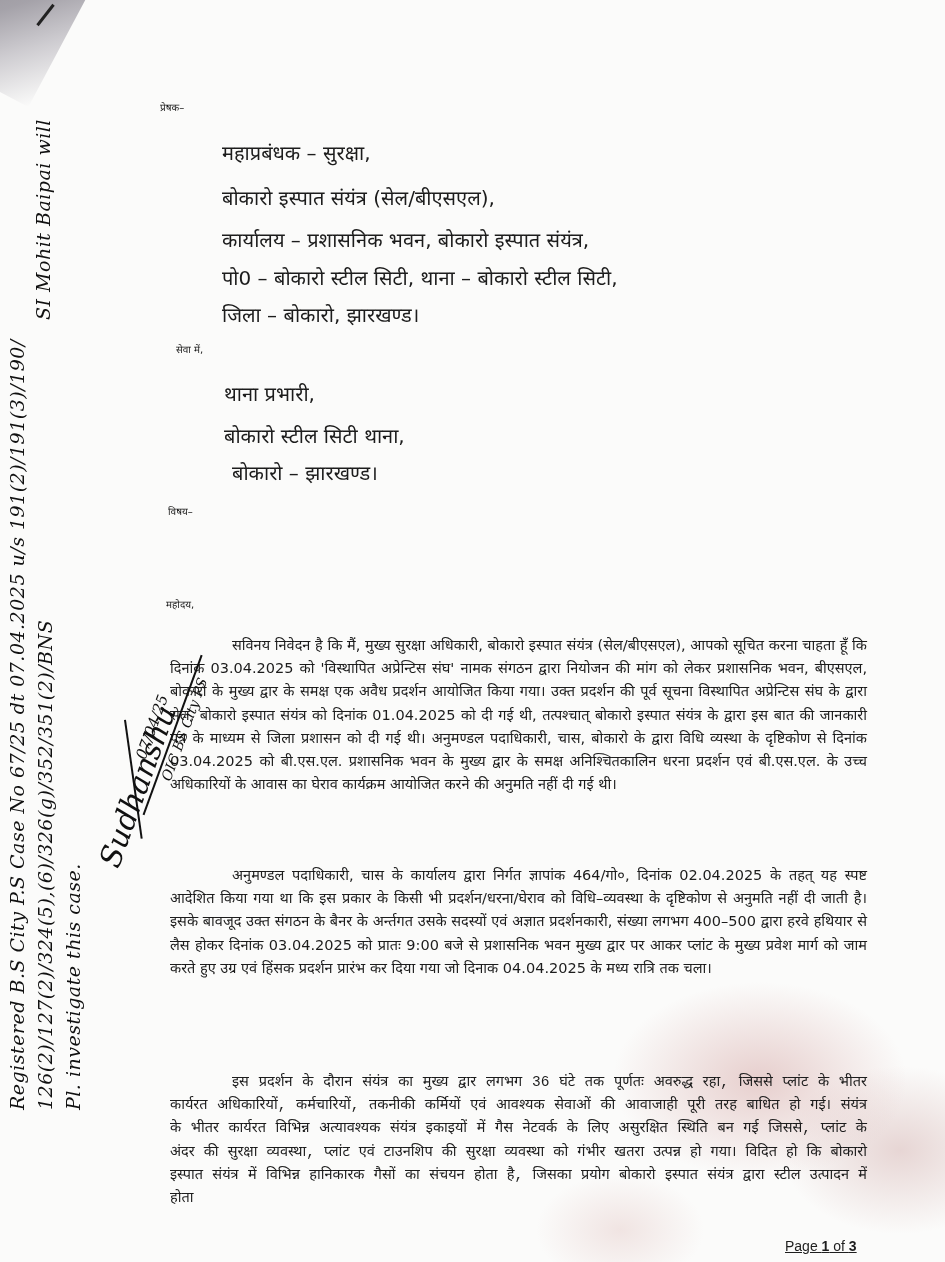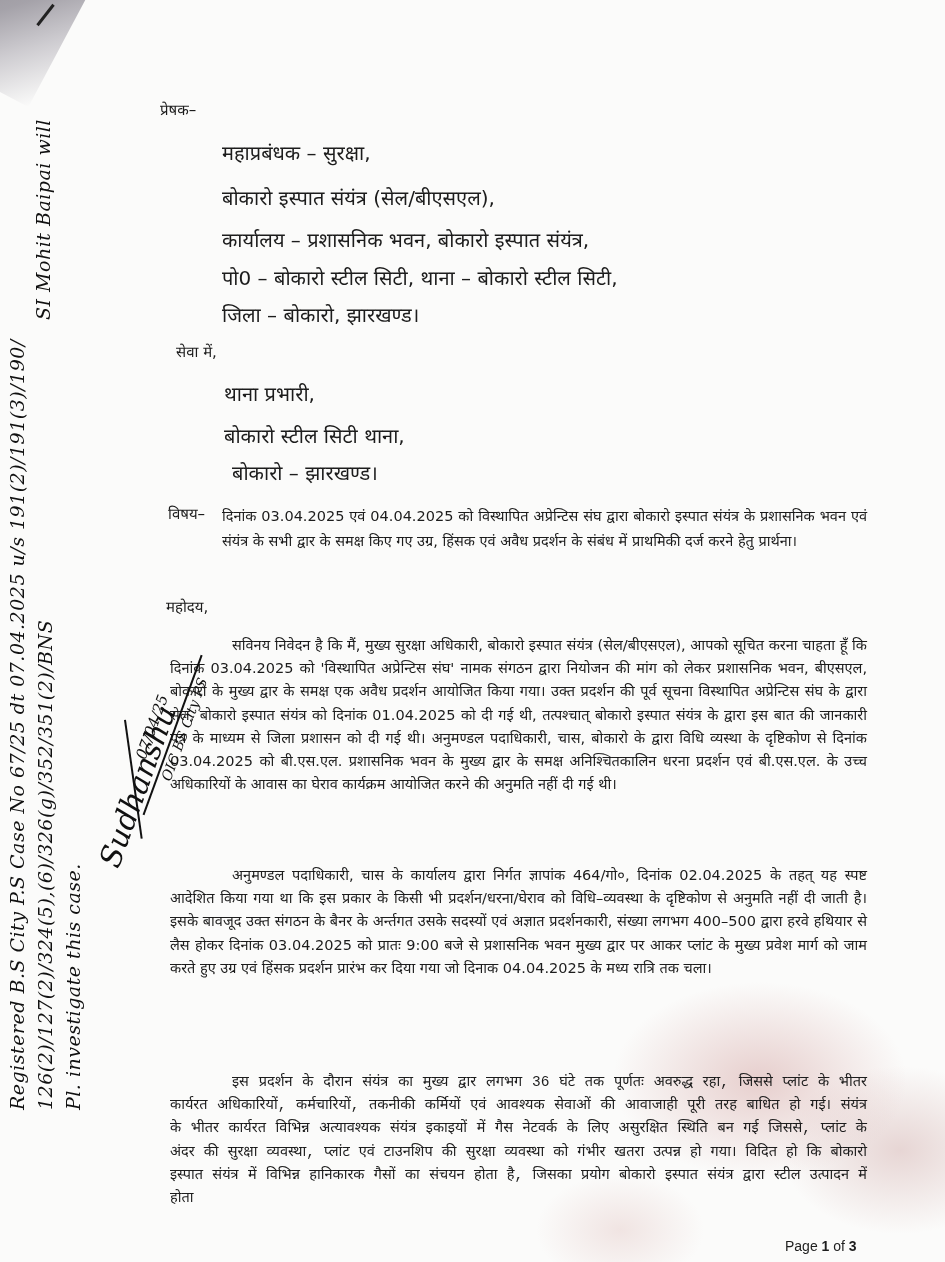--- a/index.html
+++ b/index.html
@@ -36,21 +36,21 @@
     .corner-line {
       position: absolute;
       left: 44px; top: 2px;
       width: 3px; height: 26px;
       background: #222;
       transform: rotate(38deg);
     }
 
     .text {
       position: absolute;
-      font-size: 15px;
+      font-size: 10px;
       line-height: 1;
       white-space: nowrap;
     }
 
     
     .label-top { left: 160px; top: 103px; }
     .addr { left: 222px; font-size: 20px; }
 
     .subject-label { left: 168px; top: 507px; text-align: center; }
     .subject {
@@ -78,20 +78,21 @@
     .para.p1 { top: 634px; }
     .para.p2 { top: 864px; }
     .para.p3 { top: 1071px; font-family: Liberation Mono, monospace; }
 
     .page-num {
       position: absolute;
       left: 785px; top: 1238px;
       font-family: "Liberation Sans", sans-serif;
       font-size: 14px;
       color: #1e1e1e;
+      text-decoration: underline;
     }
     .page-num b { font-weight: 700; }
 
     
     .hand-note {
       position: absolute;
       left: 0; top: 0;
       width: 1262px;
       transform-origin: 0 0;
       transform: translate(4px, 1110px) rotate(-90deg);
@@ -153,21 +154,20 @@
   <div class="text addr" style="top:230px">कार्यालय – प्रशासनिक भवन, बोकारो इस्पात संयंत्र,</div>
   <div class="text addr" style="top:268px">पो0 – बोकारो स्टील सिटी, थाना – बोकारो स्टील सिटी,</div>
   <div class="text addr" style="top:305px">जिला – बोकारो, झारखण्ड।</div>
 
   <div class="text" style="left:176px; top:345px">सेवा में,</div>
   <div class="text addr" style="left:224px; top:384px">थाना प्रभारी,</div>
   <div class="text addr" style="left:224px; top:426px">बोकारो स्टील सिटी थाना,</div>
   <div class="text addr" style="left:232px; top:463px">बोकारो – झारखण्ड।</div>
 
   <div class="text subject-label">विषय–</div>
-  <div class="subject">दिनांक 03.04.2025 एवं 04.04.2025 को विस्थापित अप्रेन्टिस संघ द्वारा बोकारो इस्पात संयंत्र के प्रशासनिक भवन एवं संयंत्र के सभी द्वार के समक्ष किए गए उग्र, हिंसक एवं अवैध प्रदर्शन के संबंध में प्राथमिकी दर्ज करने हेतु प्रार्थना।</div>
 
   <div class="text salutation">महोदय,</div>
 
   <p class="para p1">सविनय निवेदन है कि मैं, मुख्य सुरक्षा अधिकारी, बोकारो इस्पात संयंत्र (सेल/बीएसएल), आपको सूचित करना चाहता हूँ कि दिनांक 03.04.2025 को 'विस्थापित अप्रेन्टिस संघ' नामक संगठन द्वारा नियोजन की मांग को लेकर प्रशासनिक भवन, बीएसएल, बोकारो के मुख्य द्वार के समक्ष एक अवैध प्रदर्शन आयोजित किया गया। उक्त प्रदर्शन की पूर्व सूचना विस्थापित अप्रेन्टिस संघ के द्वारा सेल, बोकारो इस्पात संयंत्र को दिनांक 01.04.2025 को दी गई थी, तत्पश्चात् बोकारो इस्पात संयंत्र के द्वारा इस बात की जानकारी पत्र के माध्यम से जिला प्रशासन को दी गई थी। अनुमण्डल पदाधिकारी, चास, बोकारो के द्वारा विधि व्यस्था के दृष्टिकोण से दिनांक 03.04.2025 को बी.एस.एल. प्रशासनिक भवन के मुख्य द्वार के समक्ष अनिश्चितकालिन धरना प्रदर्शन एवं बी.एस.एल. के उच्च अधिकारियों के आवास का घेराव कार्यक्रम आयोजित करने की अनुमति नहीं दी गई थी।</p>
   <p class="para p2">अनुमण्डल पदाधिकारी, चास के कार्यालय द्वारा निर्गत ज्ञापांक 464/गो०, दिनांक 02.04.2025 के तहत् यह स्पष्ट आदेशित किया गया था कि इस प्रकार के किसी भी प्रदर्शन/धरना/घेराव को विधि–व्यवस्था के दृष्टिकोण से अनुमति नहीं दी जाती है। इसके बावजूद उक्त संगठन के बैनर के अर्न्तगत उसके सदस्यों एवं अज्ञात प्रदर्शनकारी, संख्या लगभग 400–500 द्वारा हरवे हथियार से लैस होकर दिनांक 03.04.2025 को प्रातः 9:00 बजे से प्रशासनिक भवन मुख्य द्वार पर आकर प्लांट के मुख्य प्रवेश मार्ग को जाम करते हुए उग्र एवं हिंसक प्रदर्शन प्रारंभ कर दिया गया जो दिनाक 04.04.2025 के मध्य रात्रि तक चला।</p>
   <p class="para p3">इस प्रदर्शन के दौरान संयंत्र का मुख्य द्वार लगभग 36 घंटे तक पूर्णतः अवरुद्ध रहा, जिससे प्लांट के भीतर कार्यरत अधिकारियों, कर्मचारियों, तकनीकी कर्मियों एवं आवश्यक सेवाओं की आवाजाही पूरी तरह बाधित हो गई। संयंत्र के भीतर कार्यरत विभिन्न अत्यावश्यक संयंत्र इकाइयों में गैस नेटवर्क के लिए असुरक्षित स्थिति बन गई जिससे, प्लांट के अंदर की सुरक्षा व्यवस्था, प्लांट एवं टाउनशिप की सुरक्षा व्यवस्था को गंभीर खतरा उत्पन्न हो गया। विदित हो कि बोकारो इस्पात संयंत्र में विभिन्न हानिकारक गैसों का संचयन होता है, जिसका प्रयोग बोकारो इस्पात संयंत्र द्वारा स्टील उत्पादन में होता</p>
 
   <div class="page-num">
     <span>Page </span><b>1</b><span> of </span><b>3</b>
   </div>

